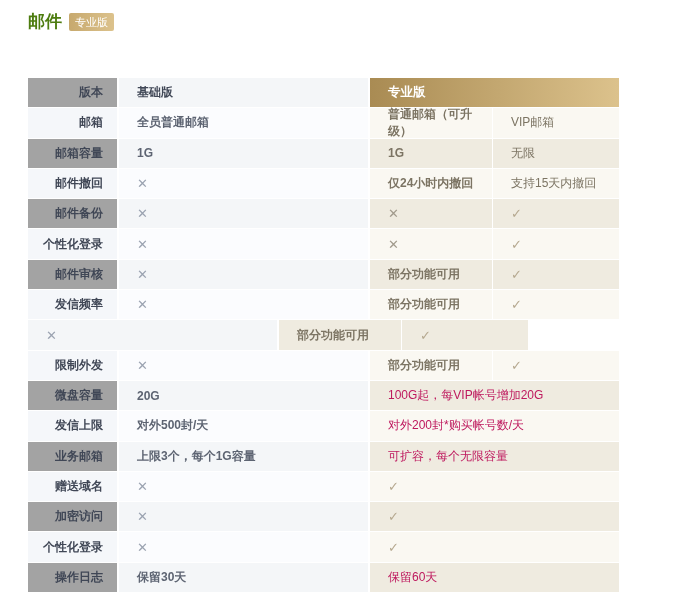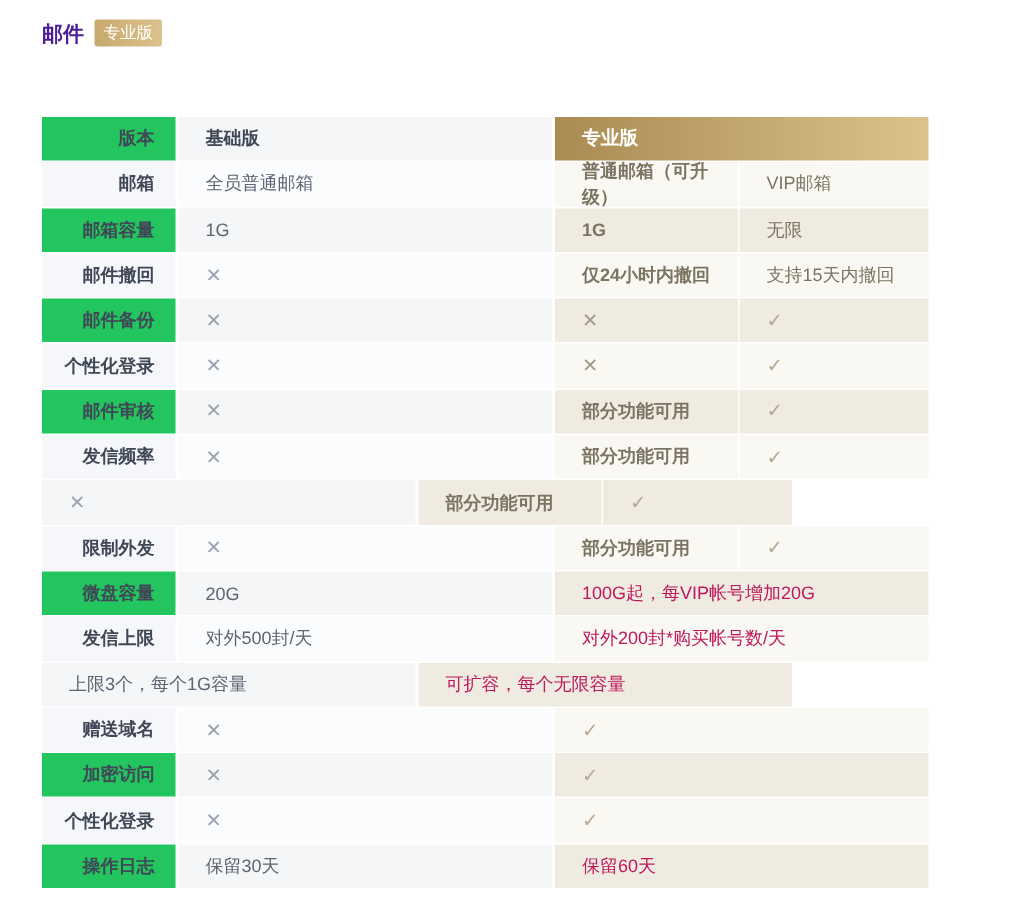--- a/index.html
+++ b/index.html
@@ -6,44 +6,44 @@
   html,body { margin:0; padding:0; background:#fff; }
   body {
     width:678px; height:603px; overflow:hidden;
     font-family:"Liberation Sans","DejaVu Sans",sans-serif;
   }
   .page { position:relative; width:678px; height:603px; }
 
   
   .hdr { position:absolute; left:28px; top:12px; }
   .title-line { display:flex; align-items:center; }
-  .page-title { font-size:14px; font-weight:bold; color:#4c1d95; line-height:20px; }
+  .page-title { font-size:17px; font-weight:bold; color:#4d7c0f; line-height:20px; }
   .pro-badge {
     margin-left:7px;
     background:linear-gradient(90deg,#c7a96e,#dcc28c);
     color:#fff; font-size:11px; line-height:12px;
     padding:3px 6px; border-radius:2px;
   }
   .subtitle { margin-top:9px; font-size:12.5px; color:#868c97; }
 
   
   .tbl { position:absolute; left:28px; top:78px; width:591px; }
   .row { display:flex; height:29.3px; margin-bottom:1px; }
   .row:last-child { margin-bottom:0; }
   .cell { display:flex; align-items:center; font-size:12px; }
 
   .c-label { width:89px; margin-right:2px; padding-right:14px;
              justify-content:flex-end; font-weight:bold; color:#404756; }
-  .c-basic { width:249px; margin-right:2px; padding-left:18px; color:#5d6472; }
+  .c-basic { width:249px; margin-right:2px; padding-left:18px; color:#5d6472;font-weight:bold; }
   .c-pro1  { width:122px; margin-right:1px; padding-left:18px; color:#7c7463;font-weight:bold; }
   .c-pro2  { width:126px; padding-left:18px; color:#7c7463; }
   .c-promerged { width:249px; padding-left:18px; color:#be185d; }
 
   
-  .dark .c-label { background:#22c55e; }
+  .dark .c-label { background:#a3a3a3; }
   .lite .c-label { background:#f5f7fa;font-family:Liberation Mono, monospace; }
   .dark .c-basic { background:#f4f6f8; }
   .lite .c-basic { background:#fbfcfe; }
   .dark .c-pro1, .dark .c-pro2, .dark .c-promerged { background:#efebe0; }
   .lite .c-pro1, .lite .c-pro2, .lite .c-promerged { background:#faf8f2; }
 
   
   .hdr-row .c-basic { font-weight:bold; color:#404756; }
   .pro-head {
     width:249px; padding-left:18px;
@@ -131,20 +131,21 @@
           <div class="cell c-label">微盘容量</div>
           <div class="cell c-basic">20G</div>
           <div class="cell c-promerged">100G起，每VIP帐号增加20G</div>
         </div>
         <div class="row lite">
           <div class="cell c-label">发信上限</div>
           <div class="cell c-basic">对外500封/天</div>
           <div class="cell c-promerged">对外200封*购买帐号数/天</div>
         </div>
         <div class="row dark">
+          <div class="cell c-label">业务邮箱</div>
           <div class="cell c-basic">上限3个，每个1G容量</div>
           <div class="cell c-promerged">可扩容，每个无限容量</div>
         </div>
         <div class="row lite">
           <div class="cell c-label">赠送域名</div>
           <div class="cell c-basic cross-b">✕</div>
           <div class="cell c-promerged check-p">✓</div>
         </div>
         <div class="row dark">
           <div class="cell c-label">加密访问</div>

